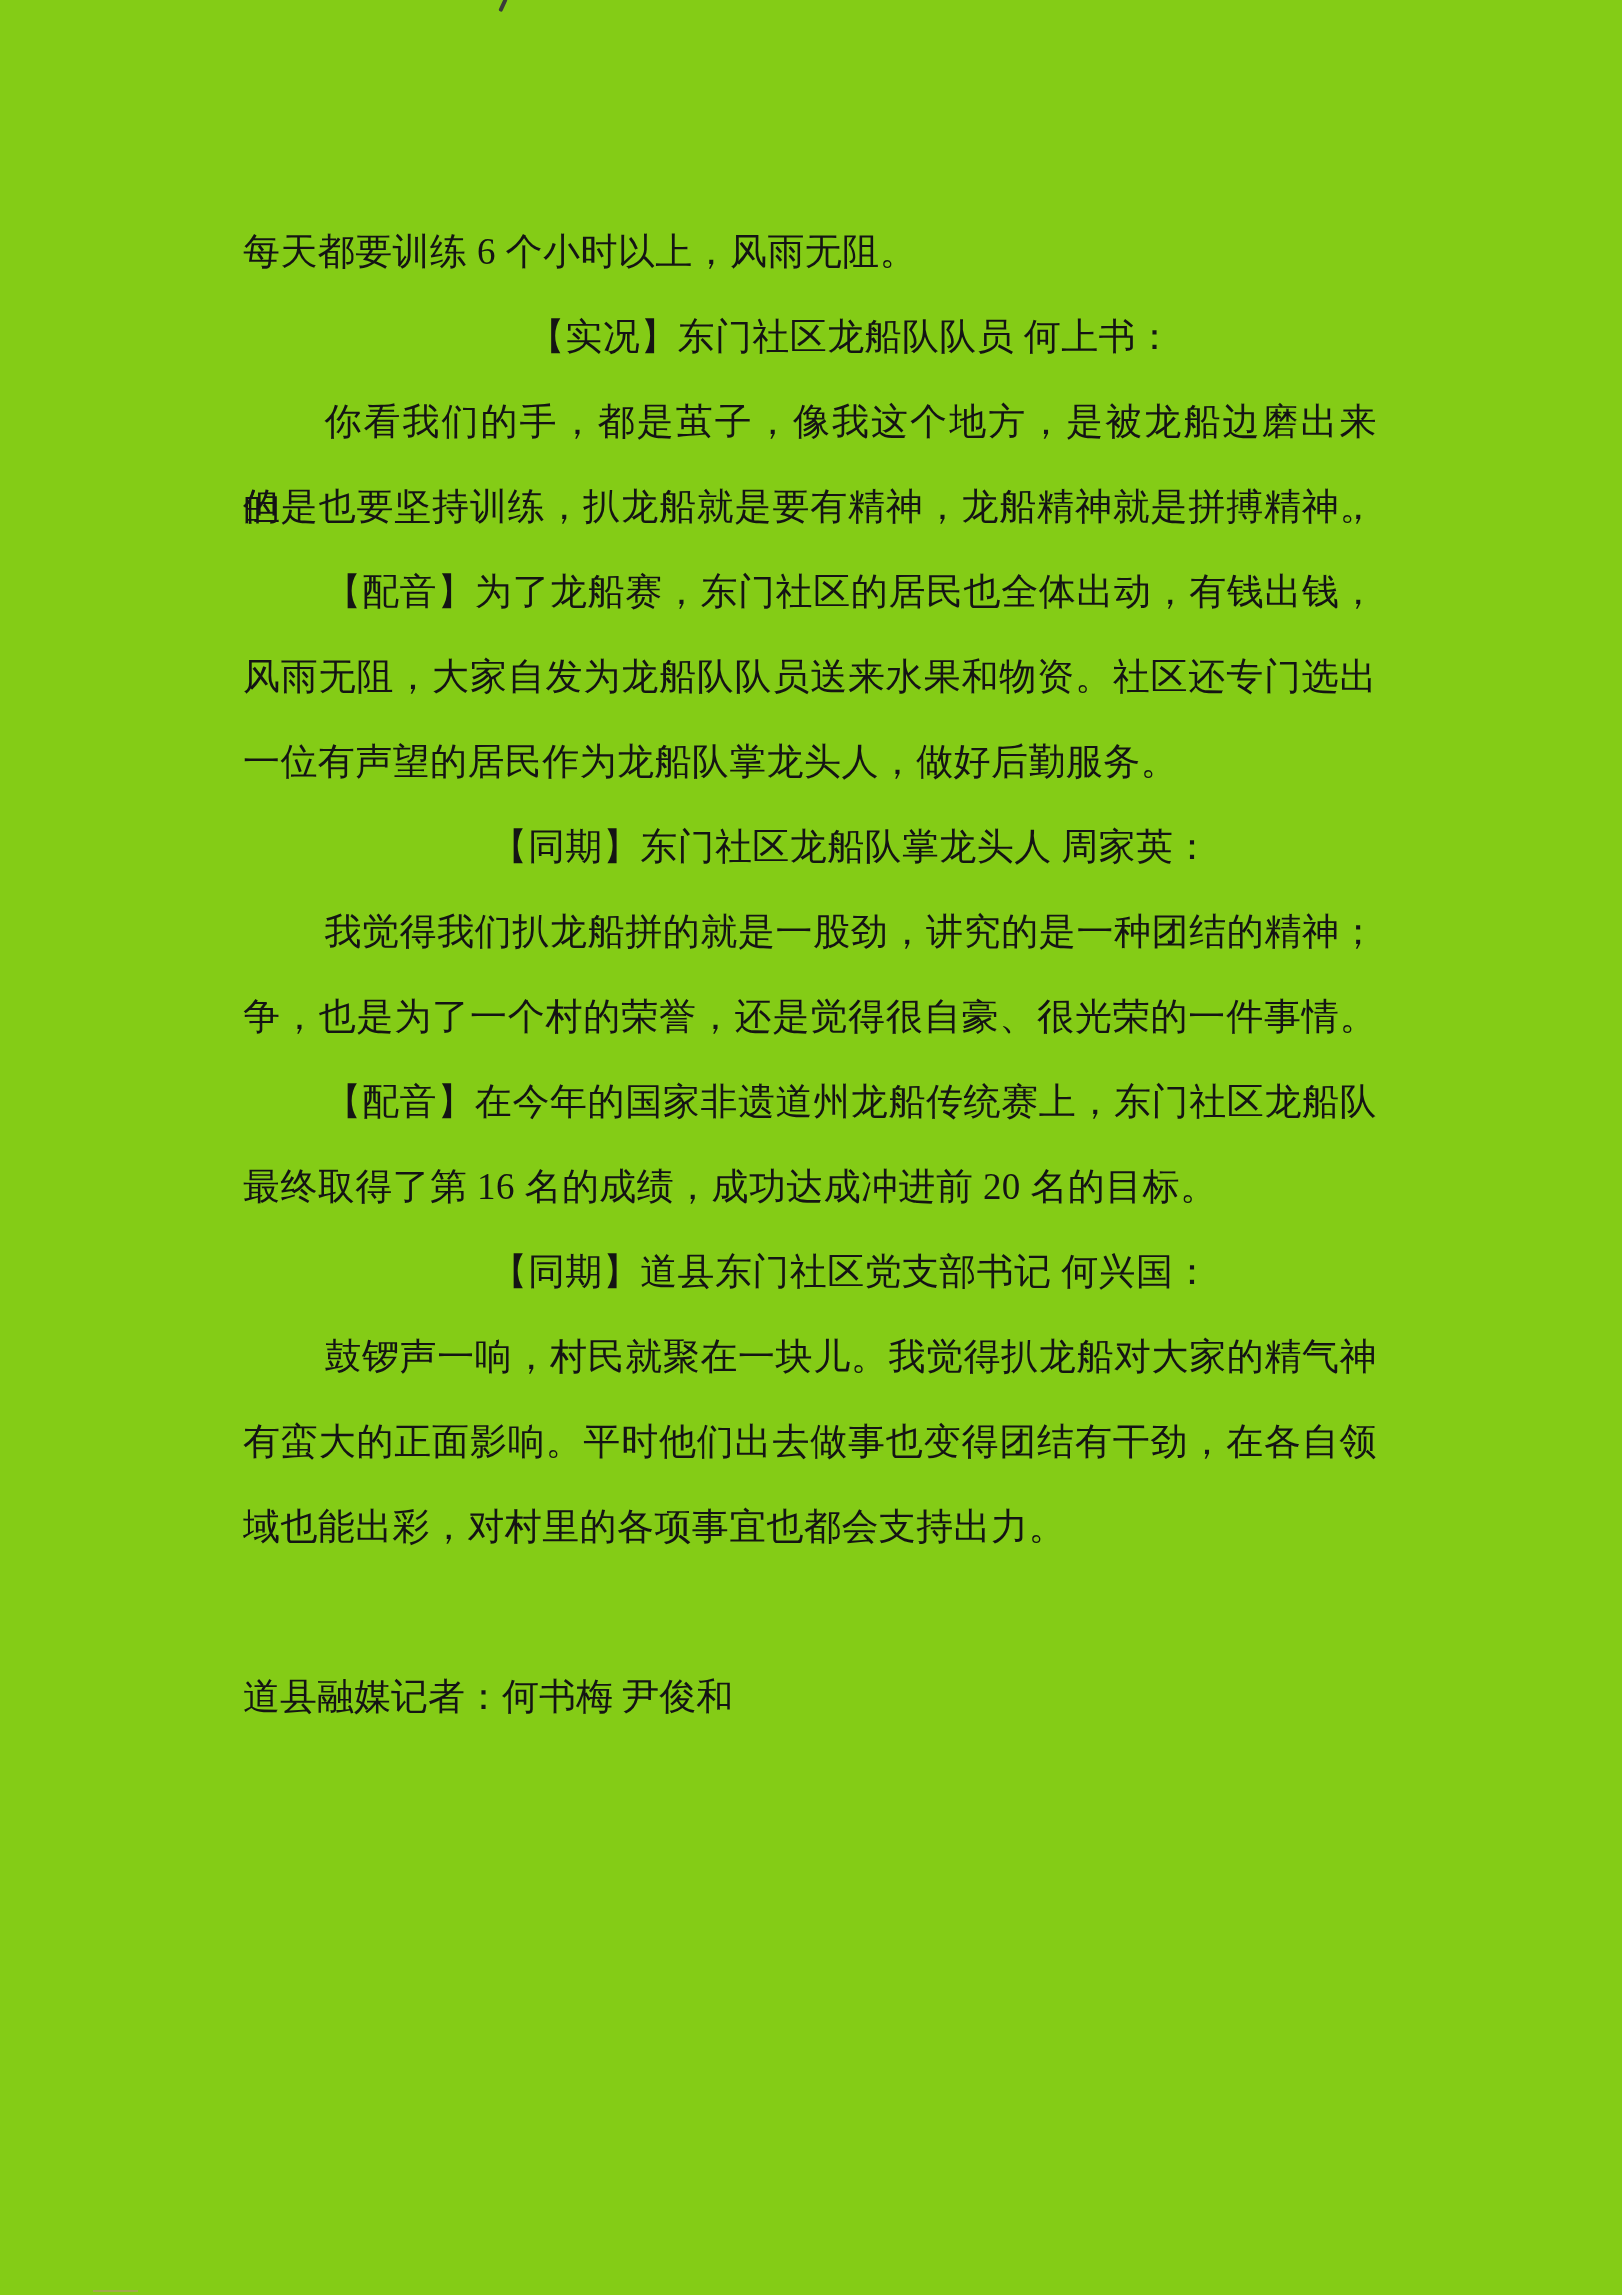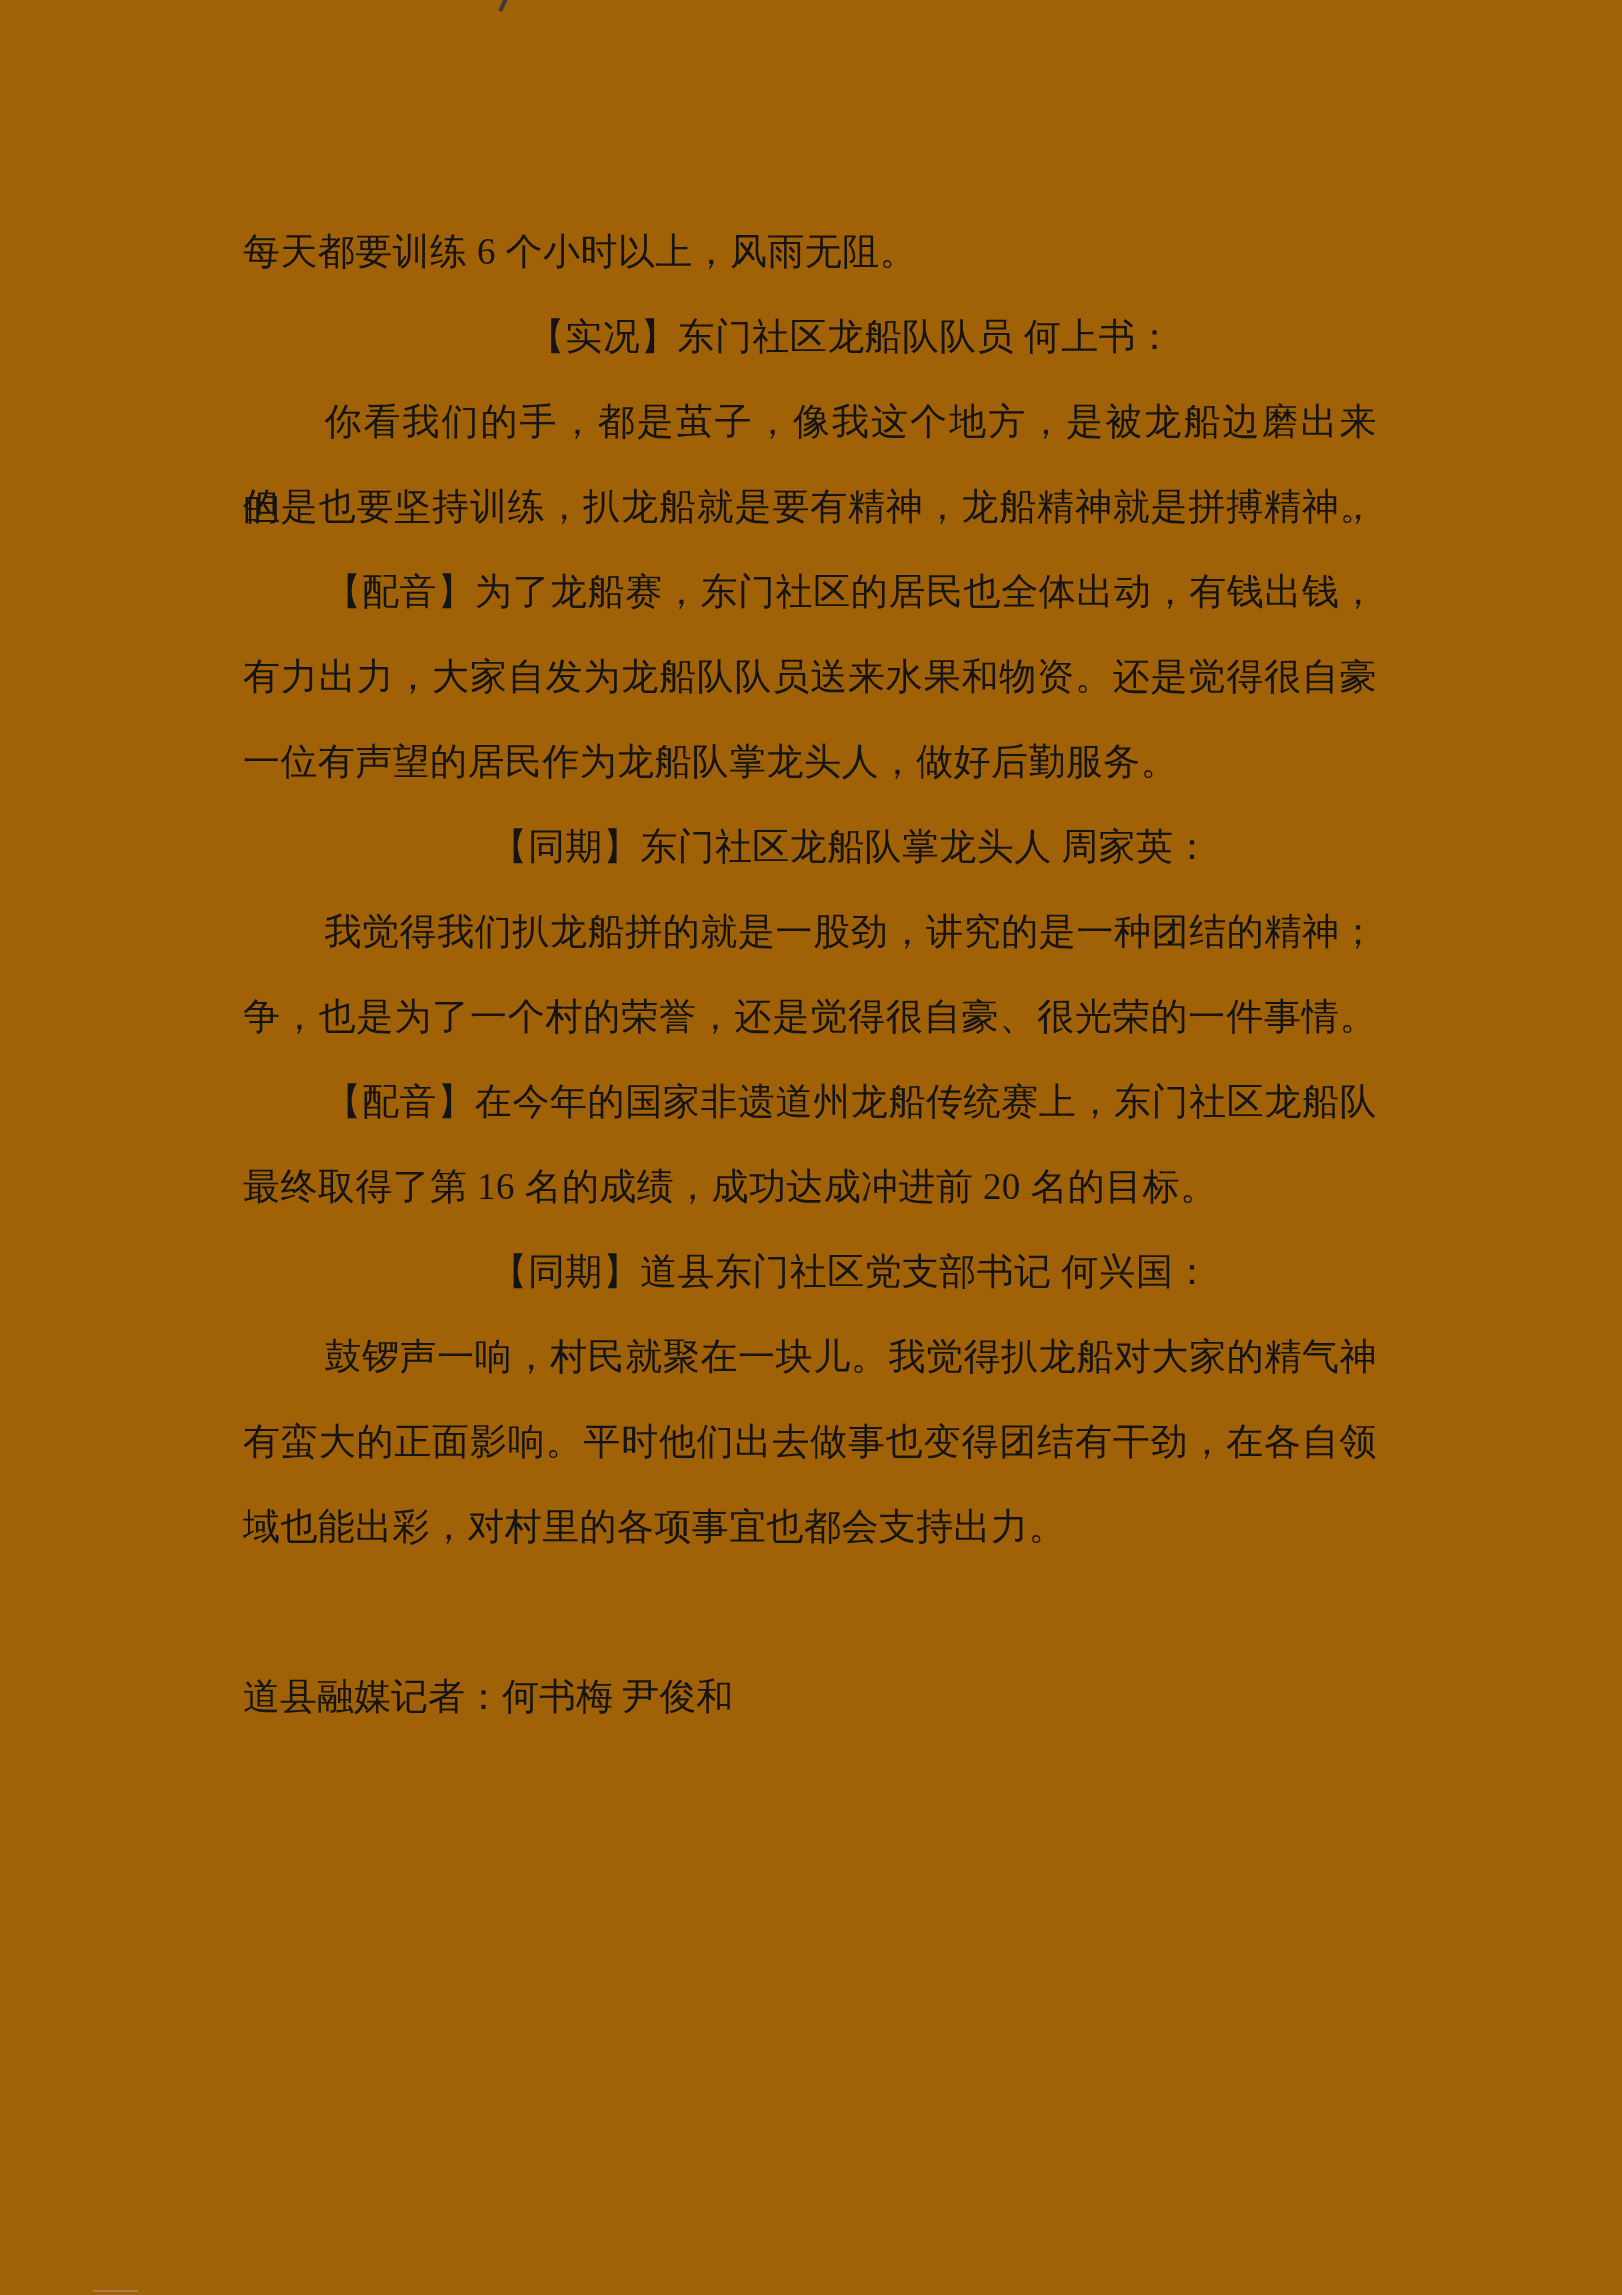--- a/index.html
+++ b/index.html
@@ -4,21 +4,21 @@
 <style>
   html, body {
     margin: 0;
     padding: 0;
     background: #e8e8e8;
   }
   .page {
     position: relative;
     width: 1623px;
     height: 2295px;
-    background: #a16207;
+    background: #84cc16;
     overflow: hidden;
     font-family: "Liberation Serif", "DejaVu Serif", serif;
     color: #141414;
   }
   .text-block {
     position: absolute;
     left: 243px;
     top: 209px;
     width: 1134px;
   }
@@ -74,21 +74,21 @@
 
   <span class="artifact-top"></span>
 
   <div class="text-block">
 
     <div class="line">每天都要训练 6 个小时以上，风雨无阻。</div>
       <div class="line indent">【实况】东门社区龙船队队员 何上书：</div>
       <div class="line indent full">你看我们的手，都是茧子，像我这个地方，是被龙船边磨出来的，</div>
       <div class="line full">但是也要坚持训练，扒龙船就是要有精神，龙船精神就是拼搏精神。</div>
       <div class="line indent full">【配音】为了龙船赛，东门社区的居民也全体出动，有钱出钱，</div>
-      <div class="line full">有力出力，大家自发为龙船队队员送来水果和物资。还是觉得很自豪</div>
+      <div class="line full">风雨无阻，大家自发为龙船队队员送来水果和物资。社区还专门选出</div>
       <div class="line">一位有声望的居民作为龙船队掌龙头人，做好后勤服务。</div>
       <div class="line indent">【同期】东门社区龙船队掌龙头人 周家英：</div>
       <div class="line indent full">我觉得我们扒龙船拼的就是一股劲，讲究的是一种团结的精神；</div>
       <div class="line full">争，也是为了一个村的荣誉，还是觉得很自豪、很光荣的一件事情。</div>
       <div class="line indent full">【配音】在今年的国家非遗道州龙船传统赛上，东门社区龙船队</div>
       <div class="line">最终取得了第 16 名的成绩，成功达成冲进前 20 名的目标。</div>
       <div class="line indent">【同期】道县东门社区党支部书记 何兴国：</div>
       <div class="line indent full">鼓锣声一响，村民就聚在一块儿。我觉得扒龙船对大家的精气神</div>
       <div class="line full">有蛮大的正面影响。平时他们出去做事也变得团结有干劲，在各自领</div>
       <div class="line">域也能出彩，对村里的各项事宜也都会支持出力。</div>

